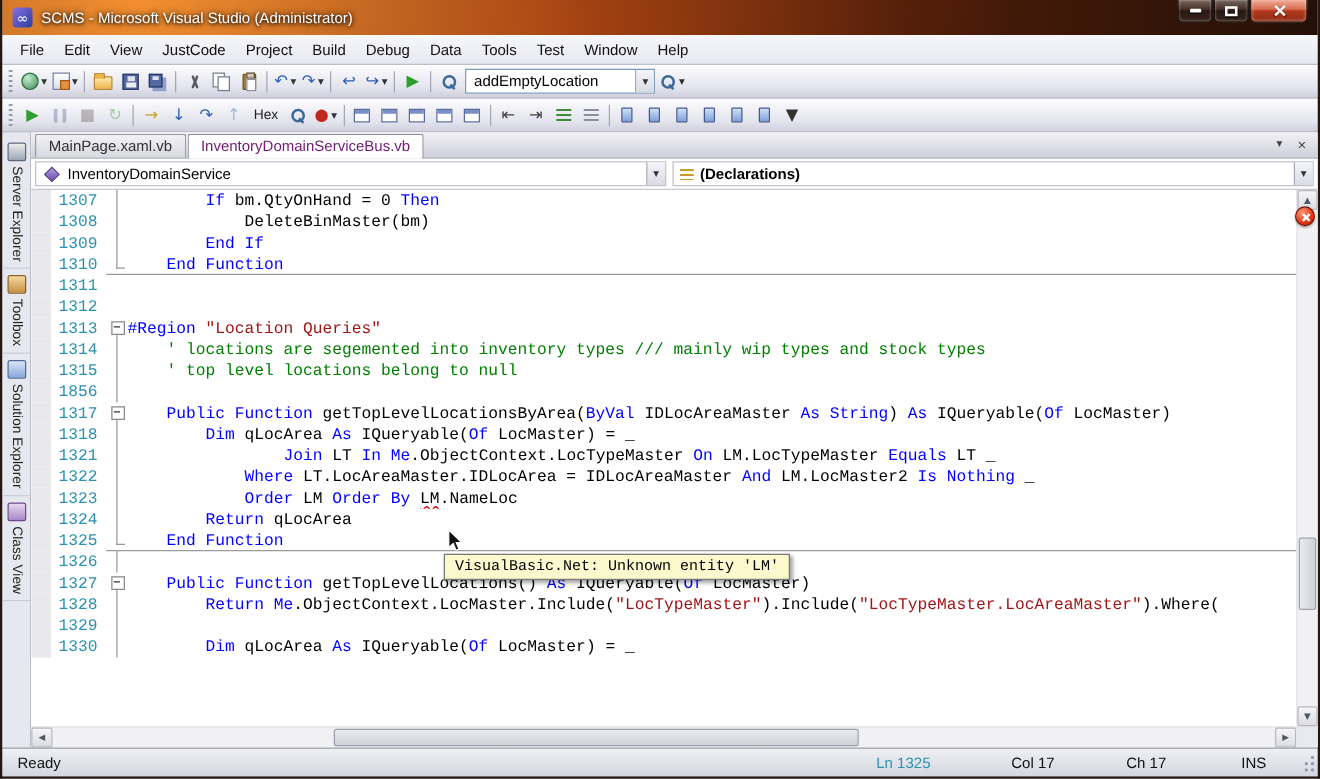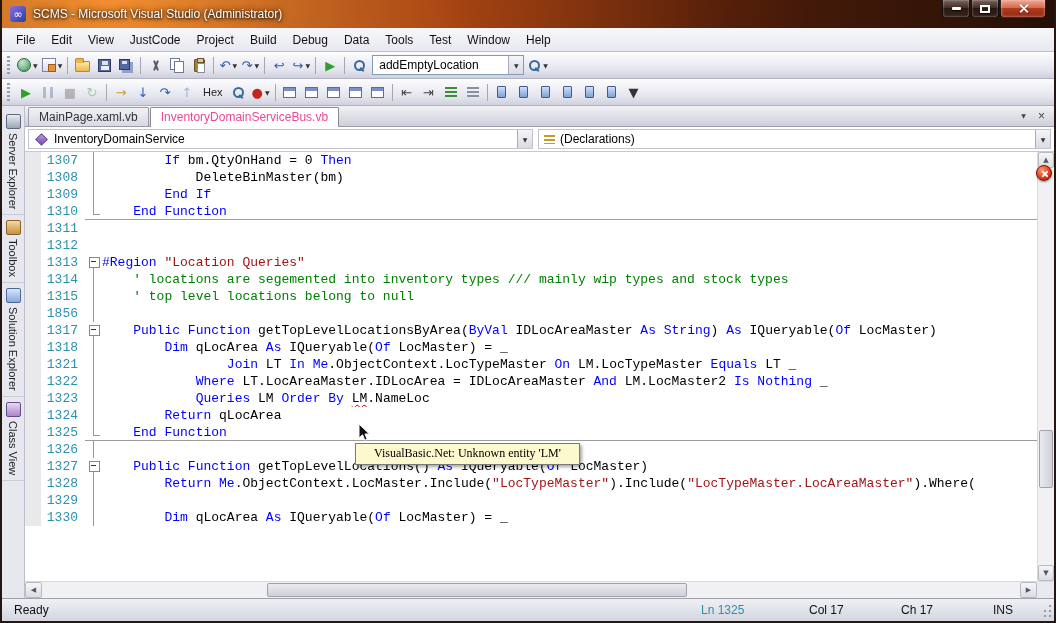--- a/index.html
+++ b/index.html
@@ -74,30 +74,30 @@
 .si{width:15px;height:15px;border-radius:2px;margin-bottom:4px;flex:none}
 .si-server{background:linear-gradient(#ececec,#9aa6b8);border:1px solid #5c6a80}
 .si-toolbox{background:linear-gradient(#f4d9a0,#c89040);border:1px solid #8a6020}
 .si-solution{background:linear-gradient(#d8e6f8,#88a8d8);border:1px solid #4a6a9a}
 .si-class{background:linear-gradient(#e8d8f0,#a888c8);border:1px solid #6a4a8a}
 .vlabel{writing-mode:vertical-rl;font-size:11px;color:#222}
 .doc-area{flex:1;display:flex;flex-direction:column;min-width:0;background:#fff}
 
 .tabstrip{height:21px;flex:none;background:linear-gradient(#f1f1f5,#ced0da);display:flex;align-items:flex-end;padding-left:3px;border-bottom:1px solid #9a9aa8}
 .dtab{height:19px;padding:2px 10px 0;font-size:12px;border:1px solid #9a9aa8;border-bottom:none;border-radius:2px 2px 0 0;margin-right:1px;background:linear-gradient(#f2f2f5,#d8d9e2);color:#333;white-space:nowrap}
-.dtab.active{background:#fff;height:20px;color:#ec4899;position:relative;z-index:2;margin-bottom:-1px;border-color:#8a8a98}
+.dtab.active{background:#fff;height:20px;color:#701a75;position:relative;z-index:2;margin-bottom:-1px;border-color:#8a8a98}
 .tab-buttons{margin-left:auto;display:flex;align-items:center;padding:0 5px 3px 0;gap:3px}
 .mini{width:15px;height:15px;display:flex;align-items:center;justify-content:center;color:#444}
 .mini .sm{font-size:6px;font-family:"DejaVu Sans",sans-serif}
 .mini .xm{font-size:12px;line-height:1}
 
 .navbar{height:25px;flex:none;border-bottom:1px solid #c6c7d2;display:flex;align-items:center;background:#fff;padding:2px 3px;gap:5px}
 .ncombo{height:20px;border:1px solid #c2c3cd;display:flex;align-items:center;padding-left:5px;font-size:12px;gap:5px;background:#fff}
 .ncombo .nval{flex:1;font-weight:normal;white-space:nowrap;overflow:hidden}
-.ncombo.right .nval{font-weight:normal}
+.ncombo.right .nval{font-weight:bold}
 .ncombo.left{flex:0 0 505px}
 .ncombo.right{flex:1}
 .nc-class{width:9px;height:9px;background:linear-gradient(135deg,#b8a0e0,#6a48b0);border:1px solid #4a3080;transform:rotate(45deg);margin:0 3px;flex:none}
 .nc-decl{width:11px;height:9px;background:repeating-linear-gradient(to bottom,#c89a2a 0 2px,rgba(0,0,0,0) 2px 4px);flex:none}
 
 .editor-zone{flex:1;display:flex;min-height:0;position:relative}
 .editor{flex:1;min-width:0;overflow:hidden;position:relative;font-family:"Liberation Mono","DejaVu Sans Mono",monospace;font-size:13px;background:#fff}
 .cl{display:flex;height:17px;line-height:17px;white-space:pre}
 .ind{width:16px;flex:none;background:#e9e9ec}
 .ln{width:44px;flex:none;color:#2B91AF;text-align:right;padding-right:7px}
@@ -107,21 +107,21 @@
 .fold.line{background:linear-gradient(#999,#999) 8px 0/1px 17px no-repeat}
 .fold.end{background:linear-gradient(#999,#999) 8px 0/1px 12px no-repeat,linear-gradient(#999,#999) 8px 11px/7px 1px no-repeat}
 .fold.box{background:linear-gradient(#999,#999) 8px 13px/1px 4px no-repeat}
 .fold.box::before{content:"";position:absolute;left:4px;top:3px;width:9px;height:9px;background:#fff;border:1px solid #888}
 .fold.box::after{content:"";position:absolute;left:6px;top:7px;width:5px;height:1px;background:#333}
 .code{flex:1;white-space:pre;overflow:hidden;color:#000}
 .code .k{color:#0000FF}
 .code .c{color:#008000}
 .code .s{color:#A31515}
 .code .e{text-decoration:underline wavy #c00 1px;text-underline-offset:2px}
-.tooltip{position:absolute;left:330px;top:291px;background:#FDF9CE;border:1px solid #7a7a7a;padding:2px 18px 3px;font-family:Liberation Serif, serif;font-size:12px;color:#000;white-space:nowrap;box-shadow:2px 2px 3px rgba(0,0,0,.35);z-index:5}
+.tooltip{position:absolute;left:330px;top:291px;background:#FDF9CE;border:1px solid #7a7a7a;padding:2px 8px 3px;font-family:Liberation Mono, monospace;font-size:12px;color:#000;white-space:nowrap;box-shadow:2px 2px 3px rgba(0,0,0,.35);z-index:5}
 .cursor{position:absolute;left:333px;top:271px;z-index:6}
 
 .vscroll{width:17px;flex:none;background:#f1f1f4;border-left:1px solid #d9d9e0;display:flex;flex-direction:column}
 .sarrow{height:16px;flex:none;display:flex;align-items:center;justify-content:center;font-size:7px;color:#4e5866;background:linear-gradient(#f6f6f8,#dcdde3);border:1px solid #b8b9c2;border-radius:2px;font-family:"DejaVu Sans",sans-serif}
 .vtrack{flex:1;position:relative}
 .vthumb{position:absolute;left:1px;right:1px;top:66%;height:58px;background:linear-gradient(90deg,#eaebef,#cfd1d8);border:1px solid #9fa2ad;border-radius:2px}
 .err-badge{position:absolute;right:2px;top:13px;width:16px;height:16px;border-radius:50%;background:radial-gradient(circle at 35% 30%,#ff9a78,#e23414 60%,#9c1c04);border:1px solid #6e1302;z-index:7;box-shadow:0 1px 2px rgba(0,0,0,.4)}
 .err-badge::before,.err-badge::after{content:"";position:absolute;left:6.5px;top:3.5px;width:2px;height:8px;background:#fff;border-radius:1px}
 .err-badge::before{transform:rotate(45deg)}.err-badge::after{transform:rotate(-45deg)}
 .hscroll{height:17px;flex:none;display:flex;background:#f1f1f4;border-top:1px solid #d9d9e0}
@@ -396,21 +396,21 @@
               <div class="cl"><span class="ind"></span><span class="ln">1311</span><span class="codewrap"><span class="fold"></span><span class="code"></span></span></div>
               <div class="cl"><span class="ind"></span><span class="ln">1312</span><span class="codewrap"><span class="fold"></span><span class="code"></span></span></div>
               <div class="cl"><span class="ind"></span><span class="ln">1313</span><span class="codewrap"><span class="fold box"></span><span class="code"><span class="k">#Region</span><span> </span><span class="s">"Location Queries"</span></span></span></div>
               <div class="cl"><span class="ind"></span><span class="ln">1314</span><span class="codewrap"><span class="fold line"></span><span class="code"><span>    </span><span class="c">' locations are segemented into inventory types /// mainly wip types and stock types</span></span></span></div>
               <div class="cl"><span class="ind"></span><span class="ln">1315</span><span class="codewrap"><span class="fold line"></span><span class="code"><span>    </span><span class="c">' top level locations belong to null</span></span></span></div>
               <div class="cl"><span class="ind"></span><span class="ln">1856</span><span class="codewrap"><span class="fold line"></span><span class="code"></span></span></div>
               <div class="cl"><span class="ind"></span><span class="ln">1317</span><span class="codewrap"><span class="fold box"></span><span class="code"><span>    </span><span class="k">Public Function</span><span> getTopLevelLocationsByArea(</span><span class="k">ByVal</span><span> IDLocAreaMaster </span><span class="k">As String</span><span>) </span><span class="k">As</span><span> IQueryable(</span><span class="k">Of</span><span> LocMaster)</span></span></span></div>
               <div class="cl"><span class="ind"></span><span class="ln">1318</span><span class="codewrap"><span class="fold line"></span><span class="code"><span>        </span><span class="k">Dim</span><span> qLocArea </span><span class="k">As</span><span> IQueryable(</span><span class="k">Of</span><span> LocMaster) = _</span></span></span></div>
               <div class="cl"><span class="ind"></span><span class="ln">1321</span><span class="codewrap"><span class="fold line"></span><span class="code"><span>                </span><span class="k">Join</span><span> LT </span><span class="k">In</span><span> </span><span class="k">Me</span><span>.ObjectContext.LocTypeMaster </span><span class="k">On</span><span> LM.LocTypeMaster </span><span class="k">Equals</span><span> LT _</span></span></span></div>
               <div class="cl"><span class="ind"></span><span class="ln">1322</span><span class="codewrap"><span class="fold line"></span><span class="code"><span>            </span><span class="k">Where</span><span> LT.LocAreaMaster.IDLocArea = IDLocAreaMaster </span><span class="k">And</span><span> LM.LocMaster2 </span><span class="k">Is</span><span> </span><span class="k">Nothing</span><span> _</span></span></span></div>
-              <div class="cl"><span class="ind"></span><span class="ln">1323</span><span class="codewrap"><span class="fold line"></span><span class="code"><span>            </span><span class="k">Queries</span><span> LM </span><span class="k">Order By</span><span> </span><span class="e">LM</span><span>.NameLoc</span></span></span></div>
+              <div class="cl"><span class="ind"></span><span class="ln">1323</span><span class="codewrap"><span class="fold line"></span><span class="code"><span>            </span><span class="k">Order</span><span> LM </span><span class="k">Order By</span><span> </span><span class="e">LM</span><span>.NameLoc</span></span></span></div>
               <div class="cl"><span class="ind"></span><span class="ln">1324</span><span class="codewrap"><span class="fold line"></span><span class="code"><span>        </span><span class="k">Return</span><span> qLocArea</span></span></span></div>
               <div class="cl sep-row"><span class="ind"></span><span class="ln">1325</span><span class="codewrap"><span class="fold end"></span><span class="code"><span>    </span><span class="k">End Function</span></span></span></div>
               <div class="cl"><span class="ind"></span><span class="ln">1326</span><span class="codewrap"><span class="fold line"></span><span class="code"></span></span></div>
               <div class="cl"><span class="ind"></span><span class="ln">1327</span><span class="codewrap"><span class="fold box"></span><span class="code"><span>    </span><span class="k">Public Function</span><span> getTopLevelLocations() </span><span class="k">As</span><span> IQueryable(</span><span class="k">Of</span><span> LocMaster)</span></span></span></div>
               <div class="cl"><span class="ind"></span><span class="ln">1328</span><span class="codewrap"><span class="fold line"></span><span class="code"><span>        </span><span class="k">Return</span><span> </span><span class="k">Me</span><span>.ObjectContext.LocMaster.Include(</span><span class="s">"LocTypeMaster"</span><span>).Include(</span><span class="s">"LocTypeMaster.LocAreaMaster"</span><span>).Where(</span></span></span></div>
               <div class="cl"><span class="ind"></span><span class="ln">1329</span><span class="codewrap"><span class="fold line"></span><span class="code"></span></span></div>
               <div class="cl"><span class="ind"></span><span class="ln">1330</span><span class="codewrap"><span class="fold line"></span><span class="code"><span>        </span><span class="k">Dim</span><span> qLocArea </span><span class="k">As</span><span> IQueryable(</span><span class="k">Of</span><span> LocMaster) = _</span></span></span></div>
             </div>
           <svg class="cursor" width="13" height="19" viewBox="0 0 13 19">
             <polygon points="1,1 1,15 4.6,11.8 6.8,17.2 9.2,16.2 7,11 11.4,11" fill="#111" stroke="#fff" stroke-width="1"></polygon>

